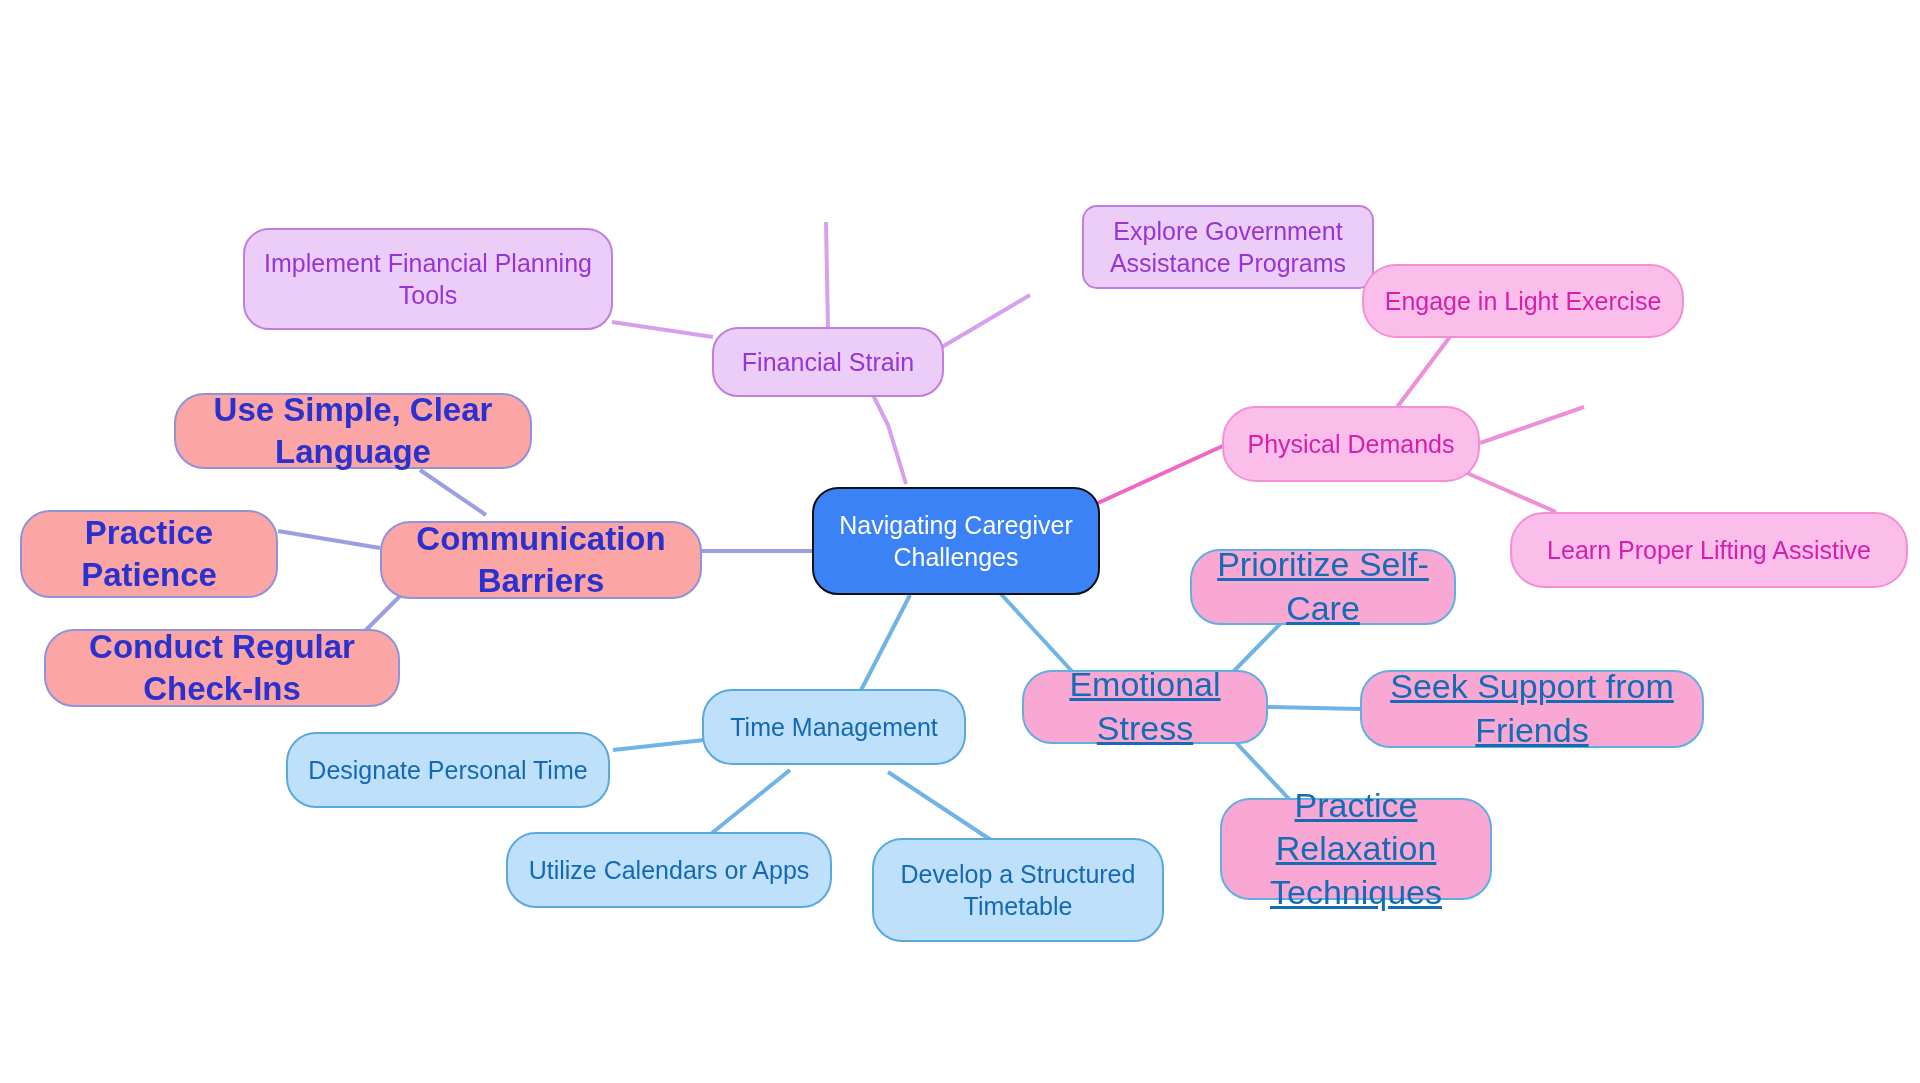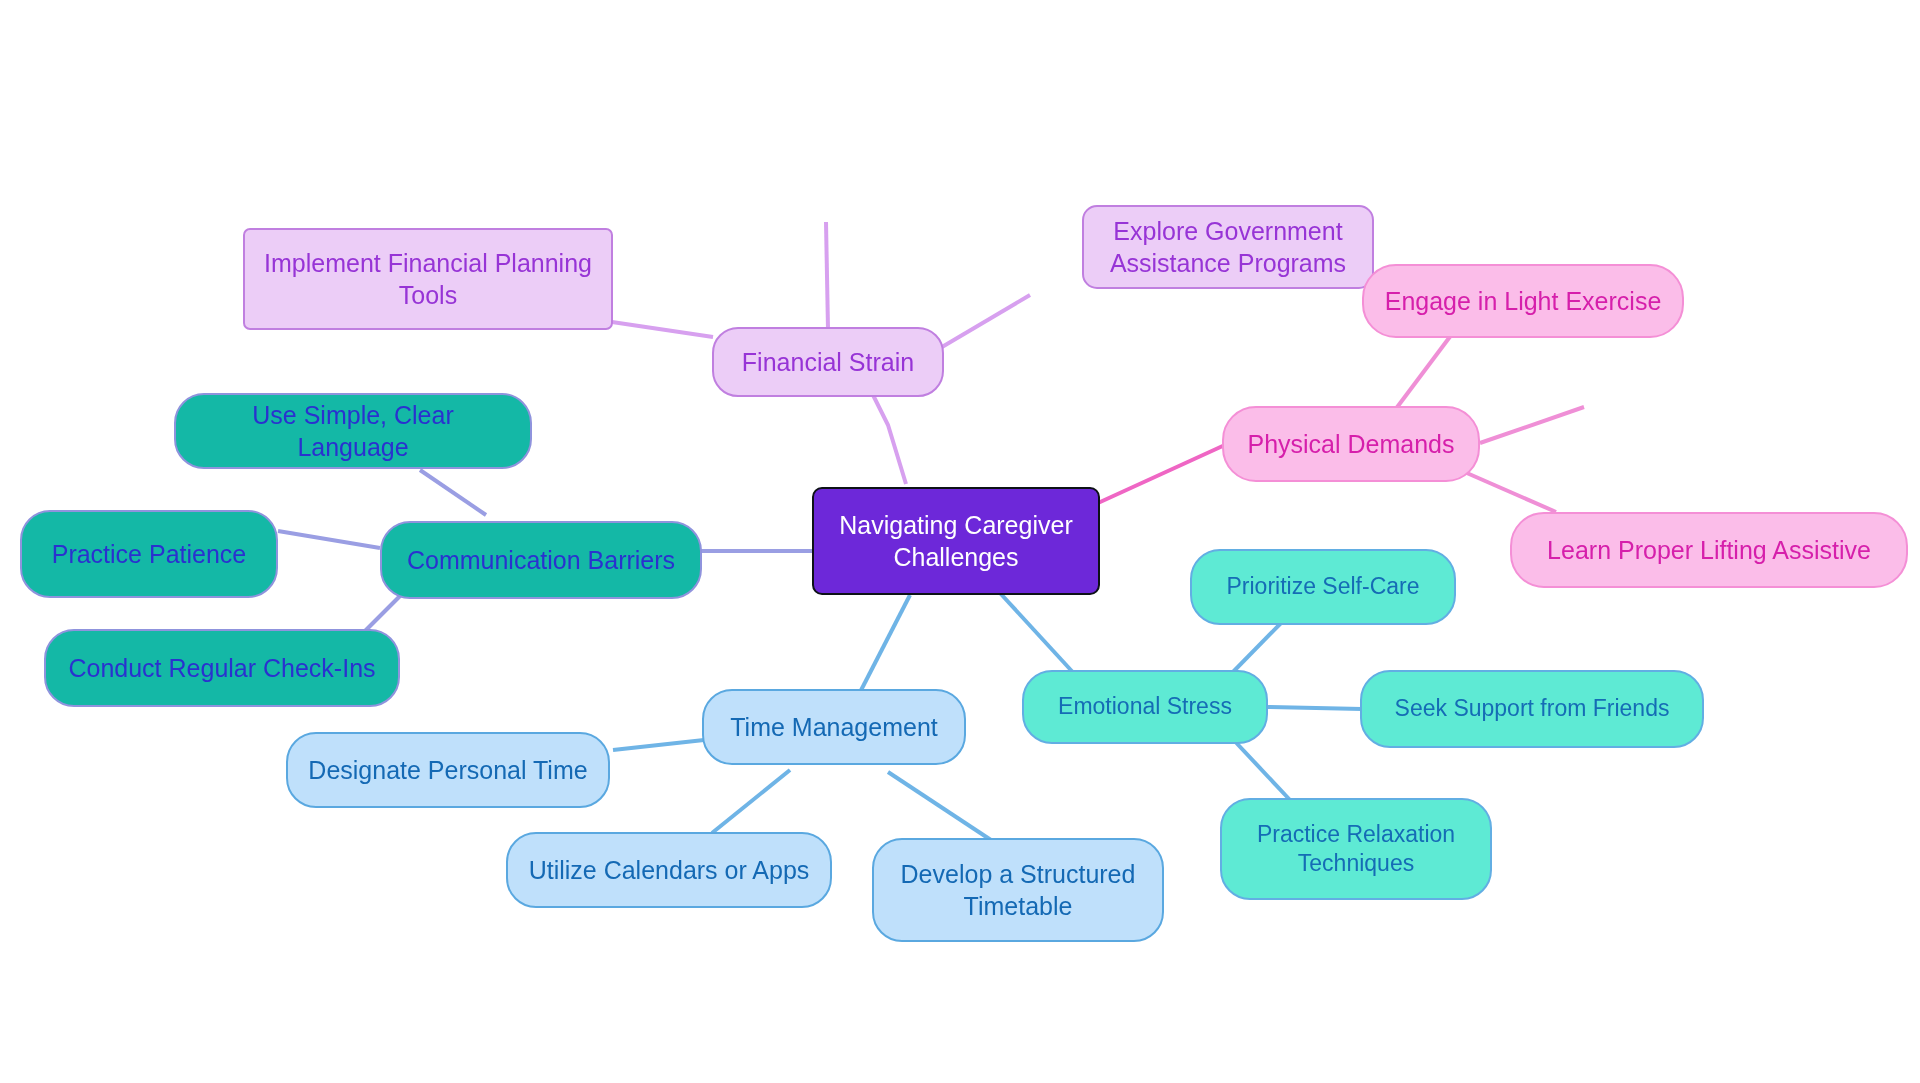--- a/index.html
+++ b/index.html
@@ -32,53 +32,55 @@
     align-items: center;
     justify-content: center;
     text-align: center;
     border-style: solid;
     border-width: 2px;
     line-height: 1.28;
     white-space: pre-line;
     padding: 6px 18px;
   }
   .node-root {
-    background: #6d28d9;
+    background: #3b82f6;
     border-color: #0d1117;
     color: #ffffff;
-    border-radius: 10px;
+    border-radius: 26px;
     font-size: 25px;
   }
   .node-purple {
     background: #eccdf7;
     border-color: #c07fe0;
     color: #9734d6;
     border-radius: 26px;
     font-size: 25px;
   }
   .node-pink {
     background: #fbbde9;
     border-color: #f48fd6;
     color: #d61fab;
     border-radius: 34px;
     font-size: 25px;
   }
   .node-periwinkle {
-    background: #14b8a6;
+    background: #fca5a5;
     border-color: #8f93dd;
     color: #2a31cf;
     border-radius: 30px;
-    font-size: 25px;
+    font-size: 33px;
+    font-weight: bold;
   }
   .node-blue {
-    background: #5eead4;
+    background: #f9a8d4;
     border-color: #62aee3;
     color: #156cb5;
     border-radius: 30px;
-    font-size: 23px;
+    font-size: 34px;
+    text-decoration: underline;
   }
   .node-lightblue {
     background: #bfe0fb;
     border-color: #5aa8e0;
     color: #1469b4;
     border-radius: 30px;
     font-size: 25px;
   }
 </style>
 </head>
@@ -128,21 +130,21 @@
 
     <path d="M 888 772 L 1000 846" fill="none" stroke="#6fb4e6" stroke-width="4"></path>
   </svg>
 
   <div class="node node-root" style="left:812px; top:487px; width:288px; height:108px;">Navigating Caregiver
 Challenges</div>
 
   <div class="node node-purple" style="left:712px; top:327px; width:232px; height:70px;">Financial Strain</div>
 
 
-  <div class="node node-purple" style="left:243px; top:228px; width:370px; height:102px;border-radius:7px;">Implement Financial Planning
+  <div class="node node-purple" style="left:243px; top:228px; width:370px; height:102px;">Implement Financial Planning
 Tools</div>
 
   <div class="node node-purple" style="left:1082px; top:205px; width:292px; height:84px;border-radius:15px;">Explore Government
 Assistance Programs</div>
 
   <div class="node node-pink" style="left:1222px; top:406px; width:258px; height:76px;">Physical Demands</div>
 
   <div class="node node-pink" style="left:1362px; top:264px; width:322px; height:74px;">Engage in Light Exercise</div>
 
 

